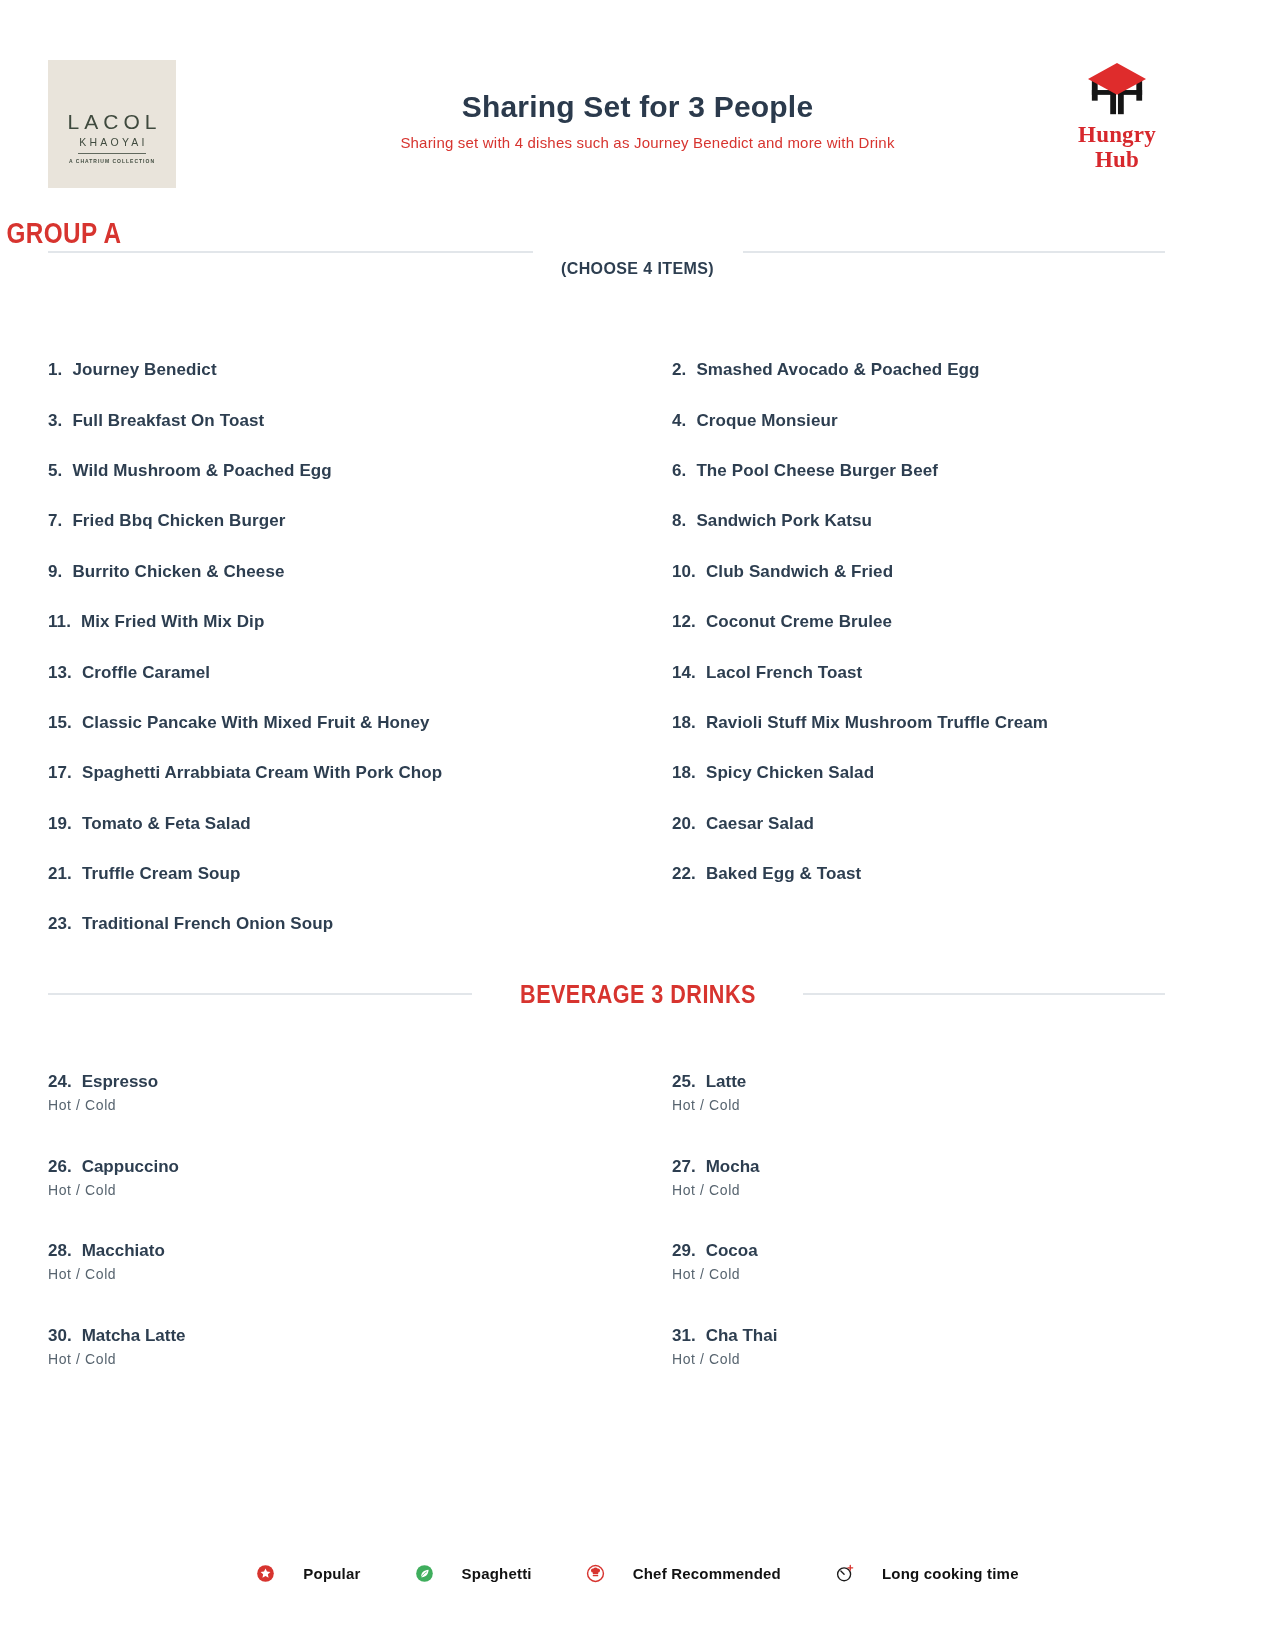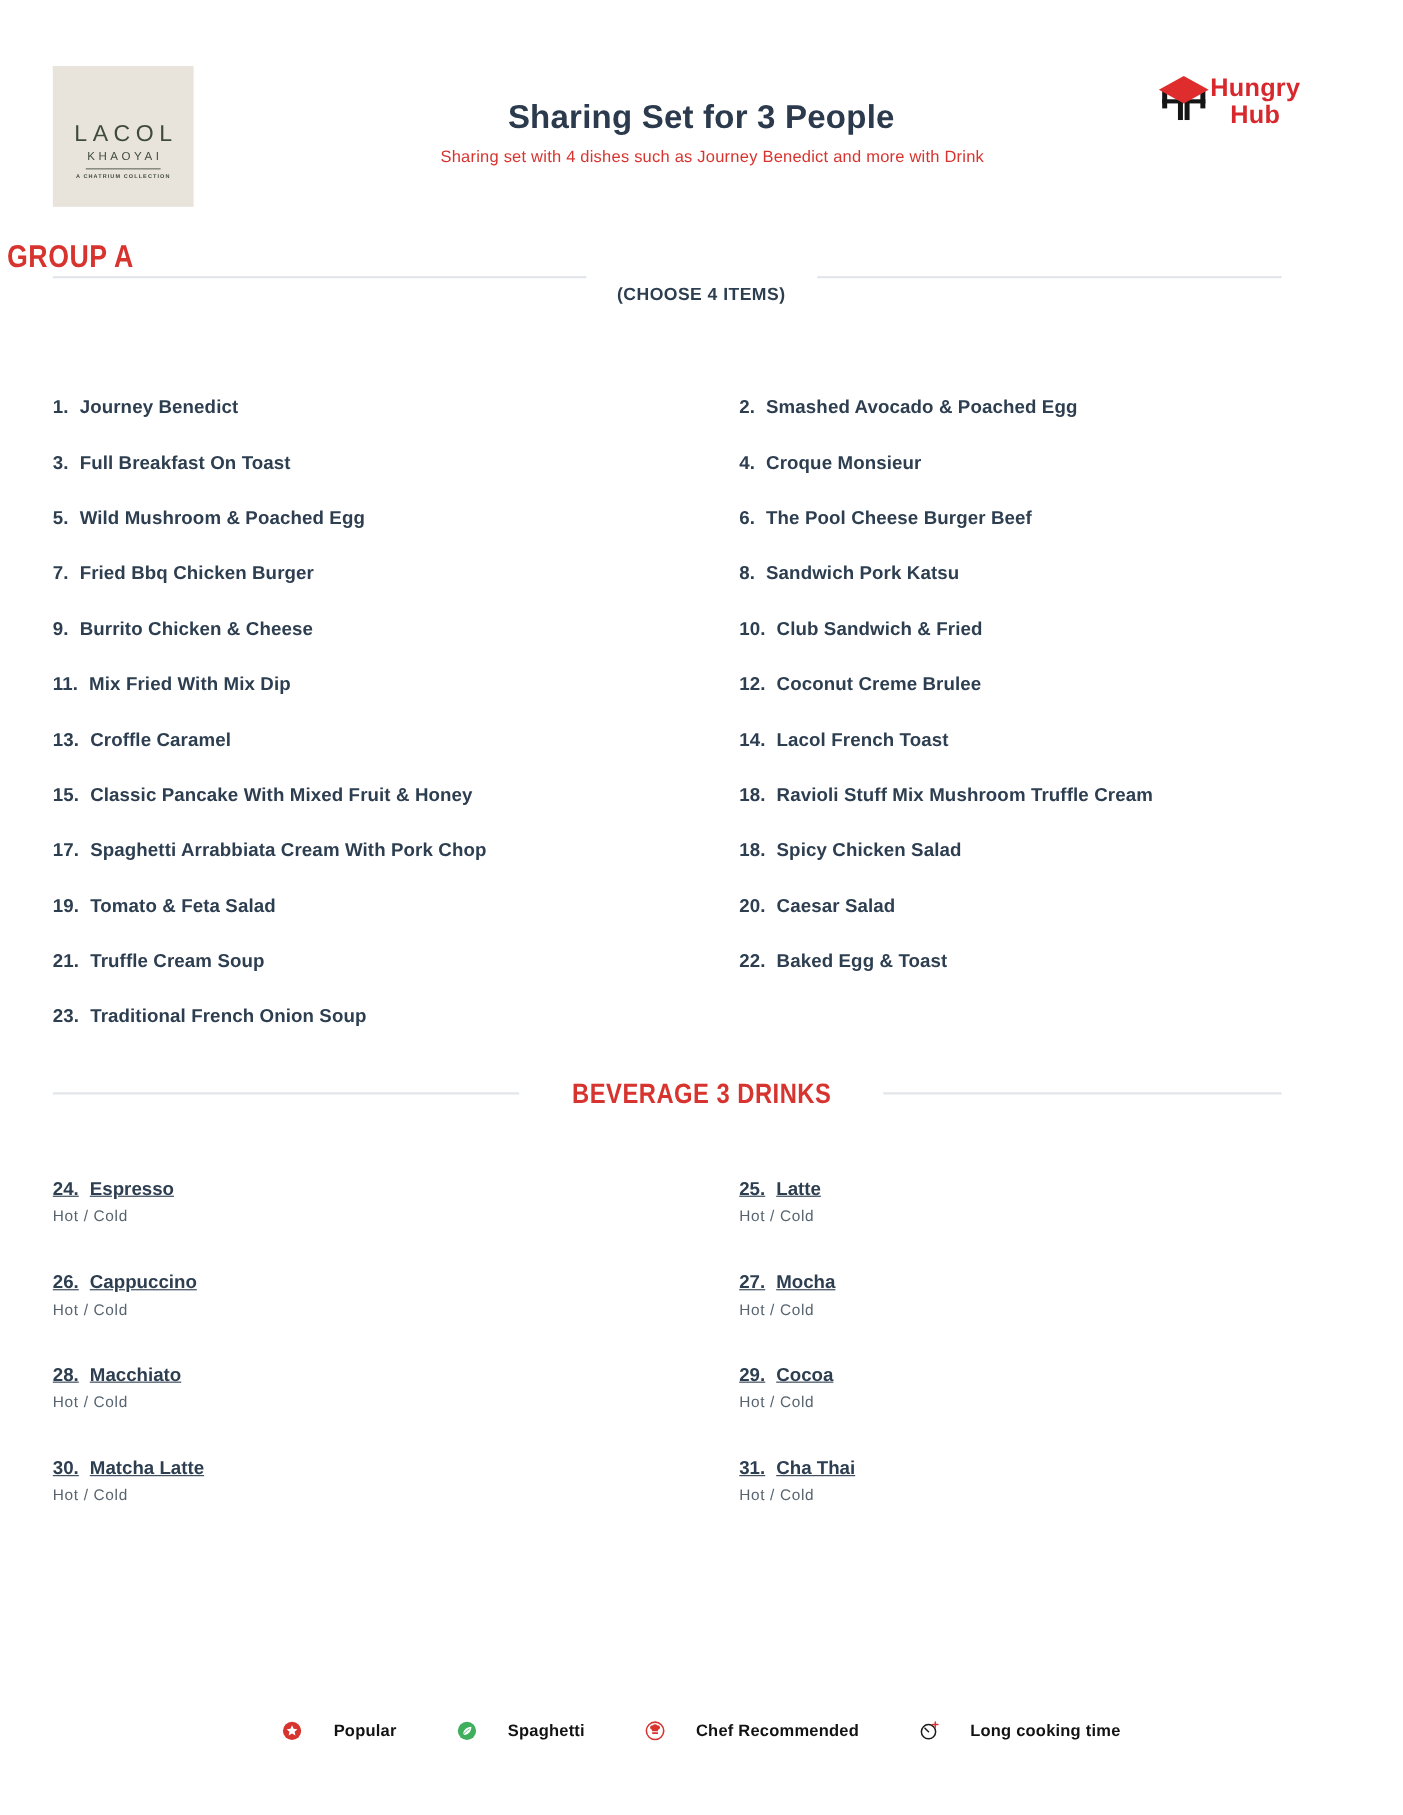--- a/index.html
+++ b/index.html
@@ -12,21 +12,21 @@
     background:#e9e4db; display:flex; flex-direction:column; align-items:center; justify-content:center; padding-top:26px; }
   .lacol-name { font-size:21px; letter-spacing:5px; color:#3f4a3e; font-weight:400; text-indent:5px; }
   .lacol-sub  { font-size:10.5px; letter-spacing:3.2px; color:#3f4a3e; font-weight:400; margin-top:2px; text-indent:3px; }
   .lacol-rule { width:68px; height:1px; background:#3f4a3e; margin-top:5px; opacity:.8; }
   .lacol-tagline { font-size:5px; letter-spacing:1px; color:#3f4a3e; margin-top:4px; font-weight:700; }
 
   .title-block { position:absolute; left:0; top:90px; width:100%; text-align:center; }
   .page-title { font-size:30px; font-weight:800; color:#2b3a4c; letter-spacing:0.2px; }
   .page-subtitle { margin-top:10px; font-size:15px; color:#d7342f; font-weight:400; letter-spacing:0.2px;padding-left:20px; }
 
-  .hh-logo { position:absolute; left:1052px; top:62px; width:130px; display:flex; flex-direction:row; align-items:center; }
+  .hh-logo { position:absolute; left:1052px; top:62px; width:130px; display:flex; flex-direction:column; align-items:center;font-family:Liberation Serif, serif; }
   .hh-table { width:62px; height:58px; }
   .hh-text { margin-top:2px; font-size:23px; line-height:25px; font-weight:800; color:#d7282d; text-align:center; letter-spacing:0.2px; }
 
   
   .rule { position:absolute; height:2px; background:#e2e6ea; }
   .grpA-rule-left  { left:48px;  top:251px; width:485px; }
   .grpA-rule-right { left:743px; top:251px; width:422px; }
   .grpA-title { position:absolute; left:0; top:218px; width:100%; 
     font-size:27px; font-weight:700; color:#d7342f; letter-spacing:0.5px; }
   .grpA-title span, .bev-title span { display:inline-block; transform:scale(0.9,1.06); }
@@ -39,21 +39,21 @@
     font-size:24px; font-weight:700; color:#d7342f; letter-spacing:0.5px; }
 
   
   .items-grid { position:absolute; left:48px; top:345px; width:1172px;
     display:grid; grid-template-columns:624px 548px; grid-auto-rows:50.4px; }
   .menu-item { display:flex; align-items:center; font-size:17px; font-weight:700; color:#2d3e50; letter-spacing:0.1px; }
   .item-num { margin-right:10px; }
 
   .bev-grid { position:absolute; left:48px; top:1071px; width:1172px;
     display:grid; grid-template-columns:624px 548px; grid-auto-rows:84.5px; }
-  .bev-line { display:flex; align-items:flex-start; height:22px; font-size:17px; font-weight:700; color:#2d3e50;text-decoration:underline; }
+  .bev-line { display:flex; align-items:center; height:22px; font-size:17px; font-weight:700; color:#2d3e50; }
   .bev-note { margin-top:4px; height:20px; font-size:14px; font-weight:400; color:#57646f; letter-spacing:0.6px; }
 
   
   .legend { position:absolute; left:0; top:1559px; width:100%; height:28px;
     display:flex; justify-content:center; align-items:center; gap:54px; }
   .legend-item { display:flex; align-items:center; gap:28px; }
   .legend-icon { width:19px; height:19px; display:inline-flex; }
   .legend-icon svg { width:19px; height:19px; }
   .legend-label { font-size:15px; font-weight:700; color:#121212; letter-spacing:0.2px; }
 </style>

